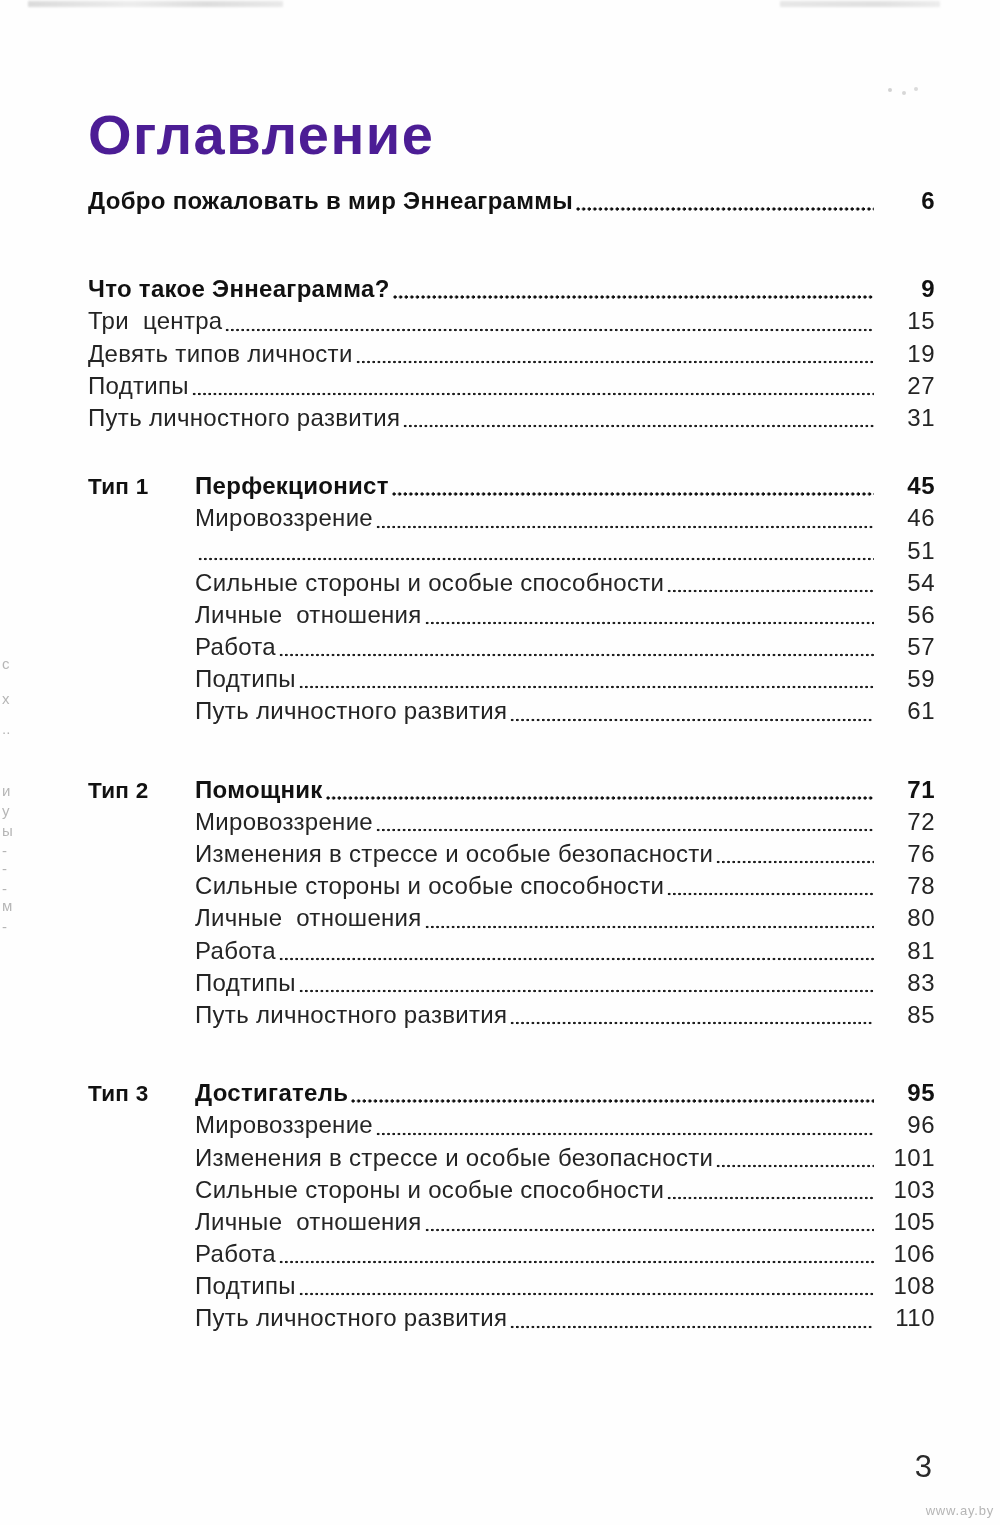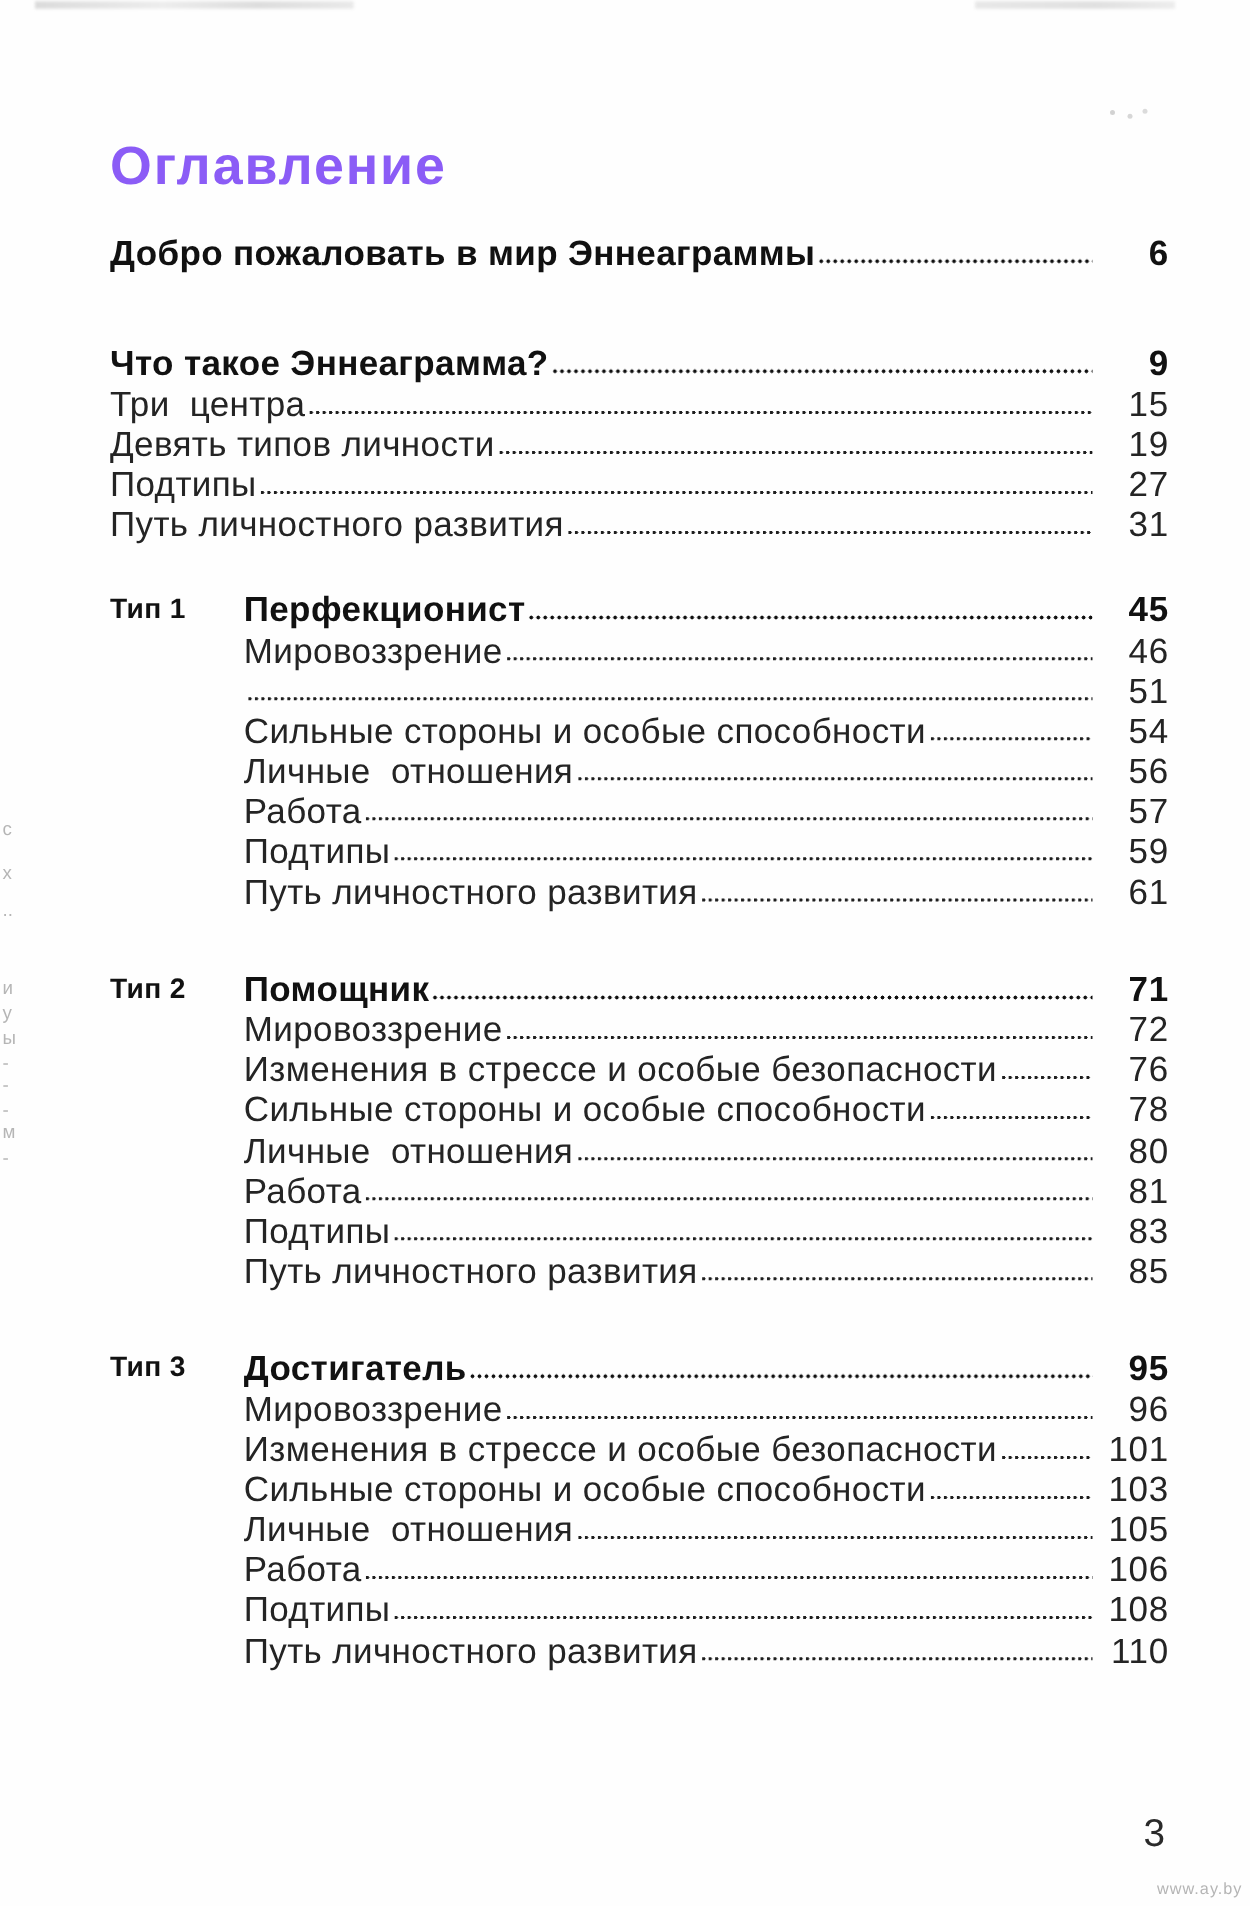--- a/index.html
+++ b/index.html
@@ -43,31 +43,31 @@
   .edge-col span:nth-child(5)  { top: 802px; }
   .edge-col span:nth-child(6)  { top: 822px; }
   .edge-col span:nth-child(7)  { top: 842px; }
   .edge-col span:nth-child(8)  { top: 860px; }
   .edge-col span:nth-child(9)  { top: 880px; }
   .edge-col span:nth-child(10) { top: 897px; }
   .edge-col span:nth-child(11) { top: 918px; }
 
   
   .page-title {
-    position: absolute; left: 88px; top: 80px;
-    font-size: 43px; font-weight: 700; letter-spacing: 1.5px;
-    color: #8b5cf6;
+    position: absolute; left: 88px; top: 64px;
+    font-size: 56px; font-weight: 700; letter-spacing: 1.5px;
+    color: #4c1d95;
   }
 
   
   .toc { position: absolute; left: 88px; top: 186px; width: 847px; }
 
   .row {
-    display: flex; align-items: flex-end;
-    height: 32.2px; font-size: 28px; line-height: 30px;
+    display: flex; align-items: flex-start;
+    height: 32.2px; font-size: 24px; line-height: 30px;
   }
   .lbl { white-space: pre; letter-spacing: .3px; }
   .num { min-width: 54px; text-align: right; letter-spacing: .5px; }
   .bold { font-weight: 700; color: #111; }
 
   .dots {
     flex: 1 1 auto; align-self: flex-end;
     height: 4px; margin: 0 7px 7px 3px;
     background-image: radial-gradient(circle at 2px 2px, #1e1e1e 1.25px, transparent 1.55px);
     background-size: 5.2px 4px; background-repeat: repeat-x;

